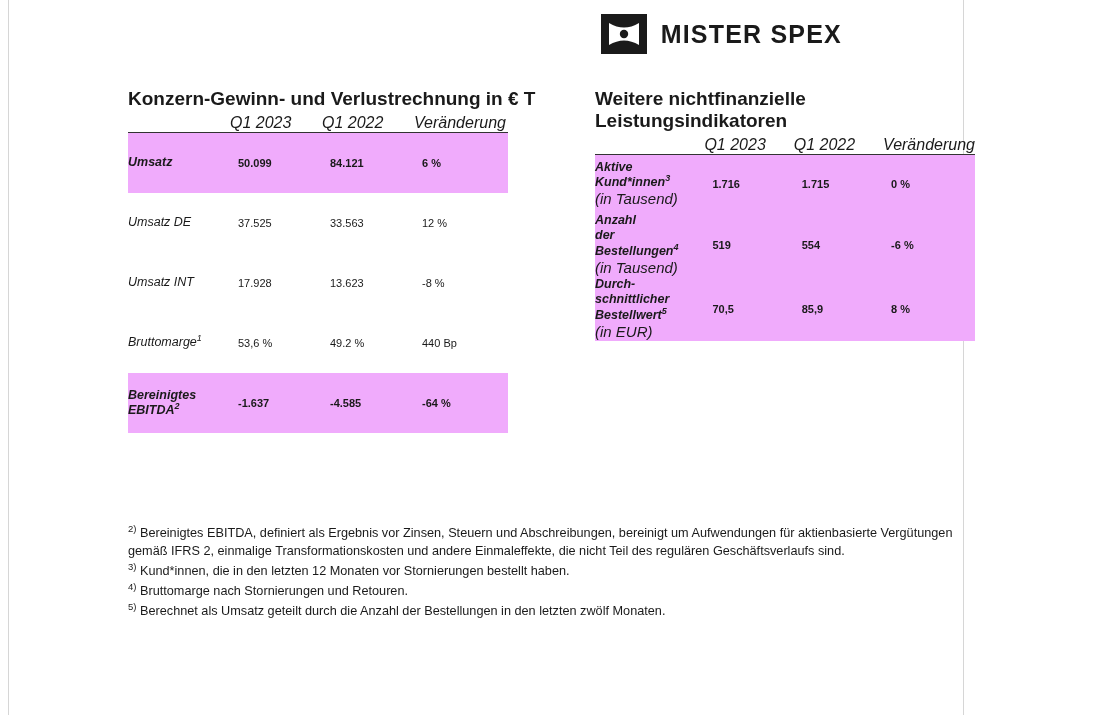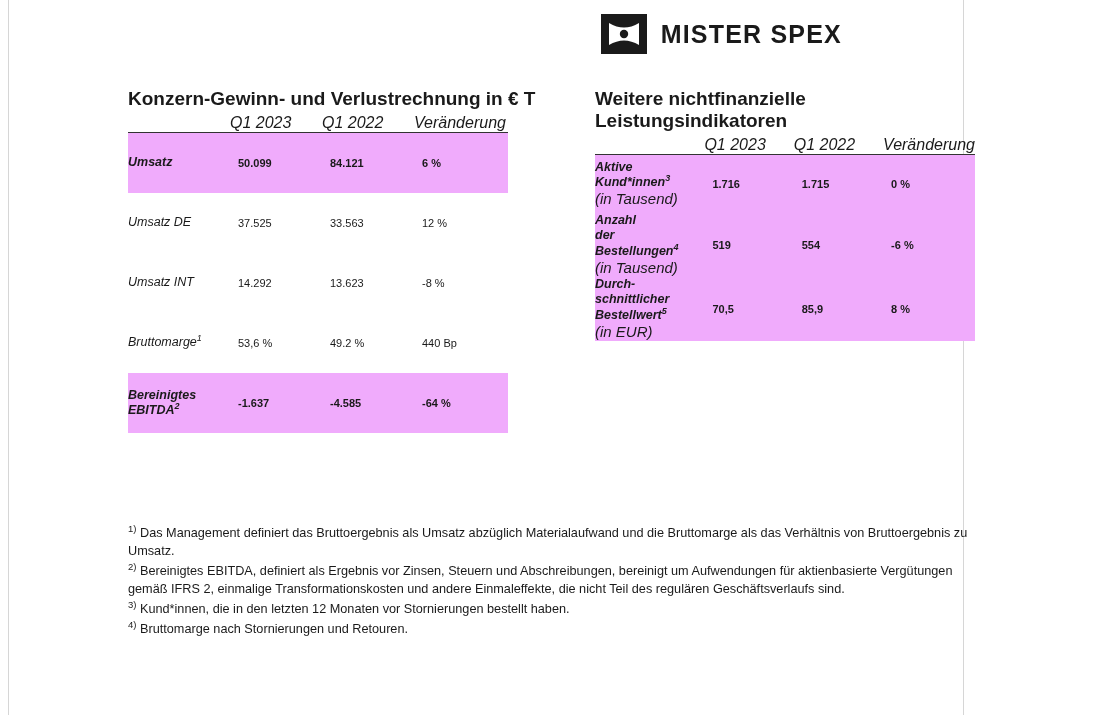--- a/index.html
+++ b/index.html
@@ -204,21 +204,21 @@
 
         <tr>
           <td class="row-label"><span>Umsatz DE</span></td>
           <td class="val pad-cell">37.525</td>
           <td class="val pad-cell">33.563</td>
           <td class="val pad-cell">12 %</td>
         </tr>
 
         <tr>
           <td class="row-label"><span>Umsatz INT</span></td>
-          <td class="val pad-cell">14.292</td>
+          <td class="val pad-cell">17.928</td>
           <td class="val pad-cell">13.623</td>
           <td class="val pad-cell">-8 %</td>
         </tr>
 
 
         <tr>
           <td class="row-label"><span>Bruttomarge</span><span class="sub">1</span></td>
           <td class="val pad-cell">53,6 %</td>
           <td class="val pad-cell">49.2 %</td>
           <td class="val pad-cell">440 Bp</td>
@@ -278,30 +278,30 @@
           <td class="val bold pad-cell">70,5</td>
           <td class="val bold pad-cell">85,9</td>
           <td class="val bold pad-cell">8 %</td>
         </tr>
       </tbody>
     </table>
   </div>
 
   <div class="footnotes">
     <p>
-      <span class="fn-marker">1)</span>
-      <span>Das Management definiert das Bruttoergebnis als Umsatz abzüglich Materialaufwand und die Bruttomarge als das Verhältnis von Bruttoergebnis zu Umsatz.</span>
-    </p>
-    <p>
       <span class="fn-marker">2)</span>
       <span>Bereinigtes EBITDA, definiert als Ergebnis vor Zinsen, Steuern und Abschreibungen, bereinigt um Aufwendungen für aktienbasierte Vergütungen gemäß IFRS 2, einmalige Transformationskosten und andere Einmaleffekte, die nicht Teil des regulären Geschäftsverlaufs sind.</span>
     </p>
     <p>
       <span class="fn-marker">3)</span>
       <span>Kund*innen, die in den letzten 12 Monaten vor Stornierungen bestellt haben.</span>
     </p>
     <p>
       <span class="fn-marker">4)</span>
       <span>Bruttomarge nach Stornierungen und Retouren.</span>
     </p>
+    <p>
+      <span class="fn-marker">5)</span>
+      <span>Berechnet als Umsatz geteilt durch die Anzahl der Bestellungen in den letzten zwölf Monaten.</span>
+    </p>
   </div>
 
 </div>
 
 </body></html>

